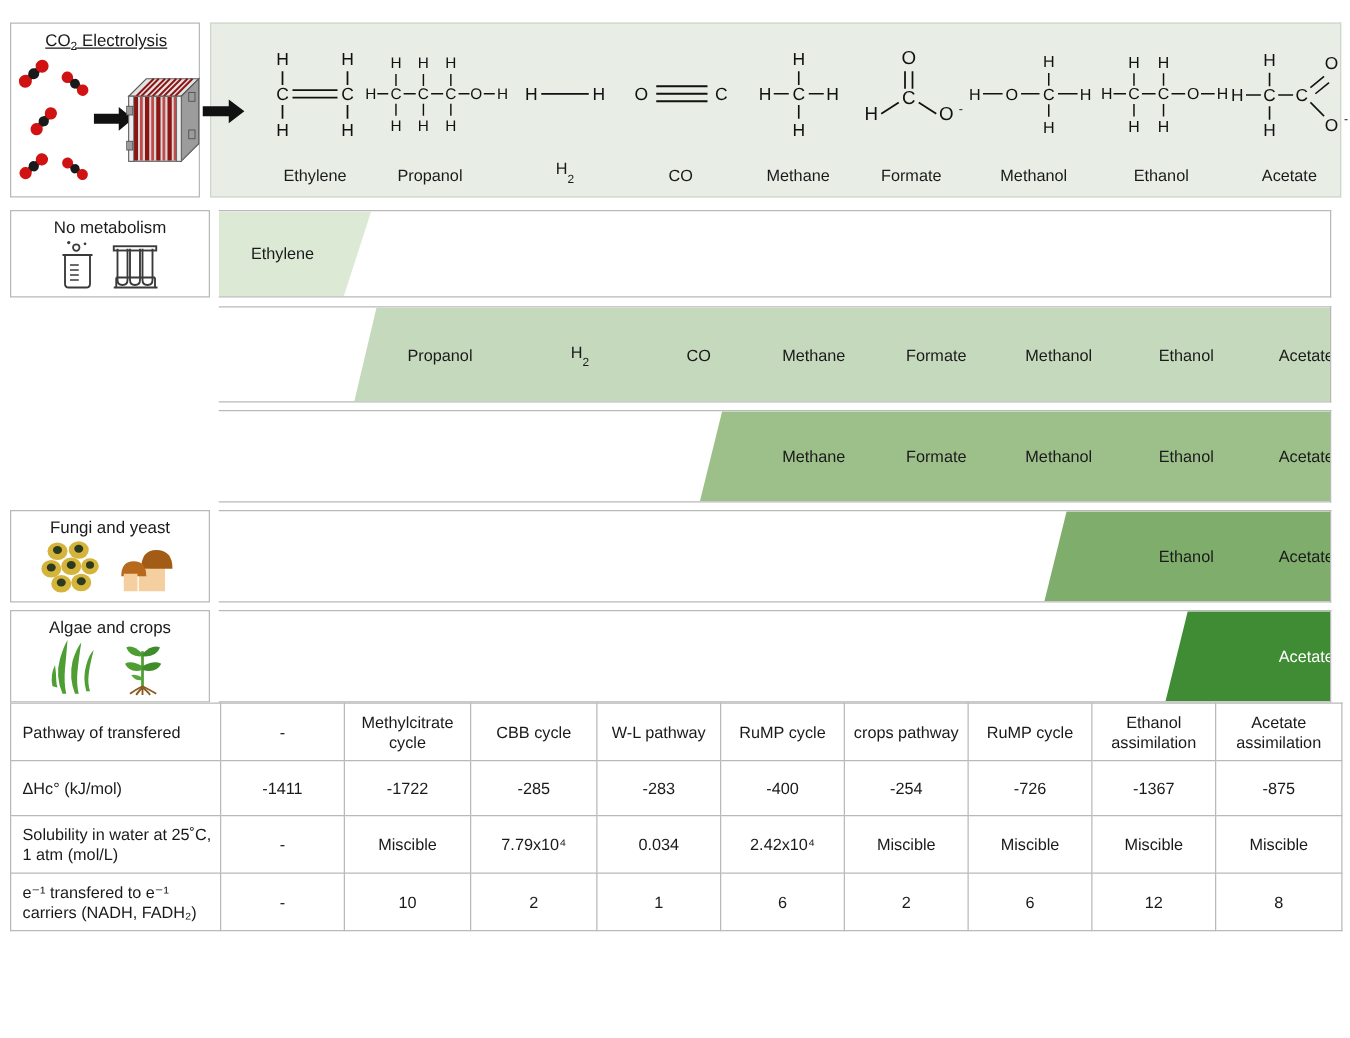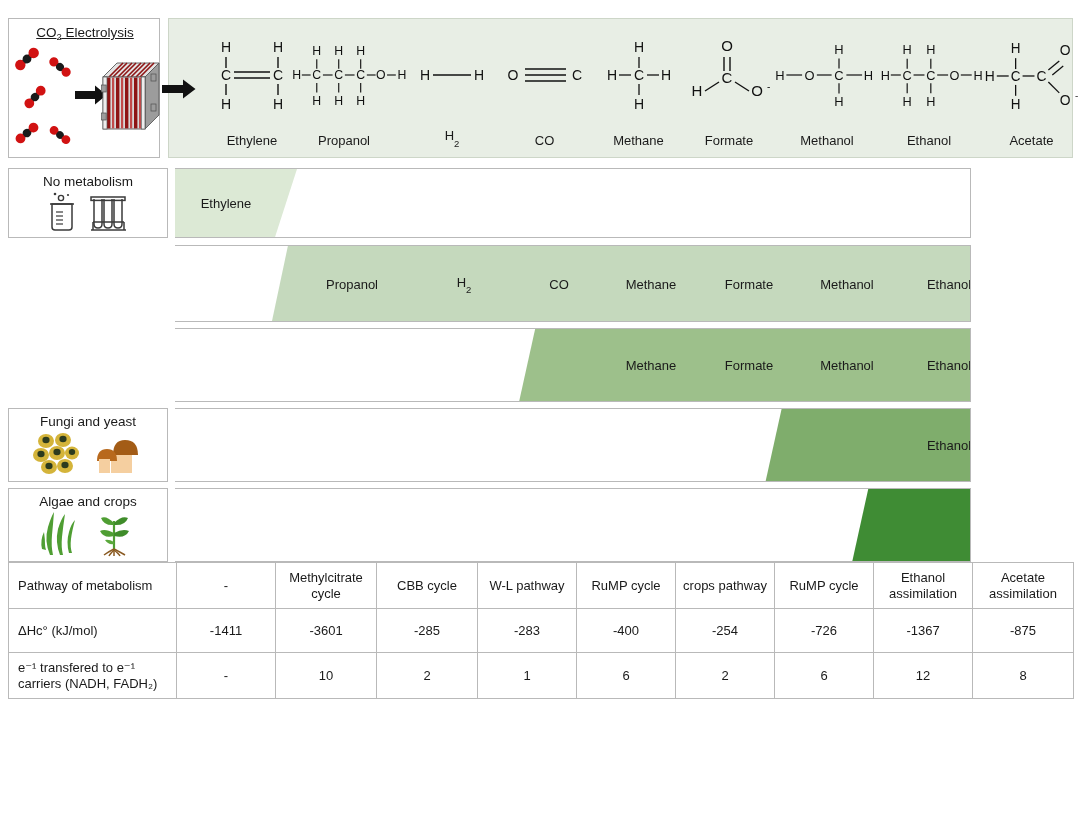--- a/index.html
+++ b/index.html
@@ -39,21 +39,21 @@
     display:flex;align-items:center;justify-content:center;
   }
   .mol-name{
     position:absolute;left:0;right:0;bottom:11px;text-align:center;
     font-size:13px;line-height:15px;
   }
   .mol-name sub{font-size:9.5px;position:relative;top:3px;}
 
   
   .org-row{
-    position:absolute;left:8px;width:963px;
+    position:absolute;left:8px;width:1057px;
   }
   .org-label-box{
     position:absolute;left:0;top:0;width:160px;height:100%;
     background:#fff;border:1px solid #b9b9b9;box-sizing:border-box;z-index:4;
   }
   .org-label-text{
     position:absolute;left:0;right:0;top:5px;text-align:center;
     font-size:13.5px;line-height:15px;
   }
   .org-icons{
@@ -555,42 +555,54 @@
       <col style="width:101px">
     <col style="width:99px">
       <col style="width:99px">
       <col style="width:99px">
       <col style="width:99px">
     <col style="width:99px">
       <col style="width:101px">
   </colgroup>
   <tbody>
     <tr style="height:46px">
-      <td class="rowlab">Pathway of metabolism</td>
+      <td class="rowlab">Pathway of transfered</td>
       <td>-</td>
       <td>Methylcitrate cycle</td>
       <td>CBB cycle</td>
       <td>W-L pathway</td>
       <td>RuMP cycle</td>
       <td>crops pathway</td>
       <td>RuMP cycle</td>
       <td>Ethanol assimilation</td>
       <td>Acetate assimilation</td>
     </tr>
     <tr style="height:44px">
       <td class="rowlab">ΔHᴄ° (kJ/mol)</td>
       <td>-1411</td>
-      <td>-3601</td>
+      <td>-1722</td>
       <td>-285</td>
       <td>-283</td>
       <td>-400</td>
       <td>-254</td>
       <td>-726</td>
       <td>-1367</td>
       <td>-875</td>
+    </tr>
+    <tr style="height:46px">
+      <td class="rowlab">Solubility in water at 25˚C, 1 atm (mol/L)</td>
+      <td>-</td>
+      <td>Miscible</td>
+      <td>7.79x10⁴</td>
+      <td>0.034</td>
+      <td>2.42x10⁴</td>
+      <td>Miscible</td>
+      <td>Miscible</td>
+      <td>Miscible</td>
+      <td>Miscible</td>
     </tr>
     <tr style="height:46px">
       <td class="rowlab">e⁻¹ transfered to e⁻¹ carriers (NADH, FADH₂)</td>
       <td>-</td>
       <td>10</td>
       <td>2</td>
       <td>1</td>
       <td>6</td>
       <td>2</td>
       <td>6</td>

